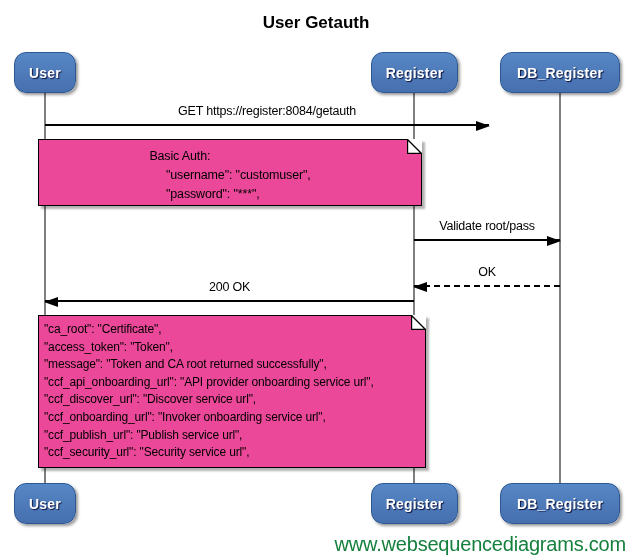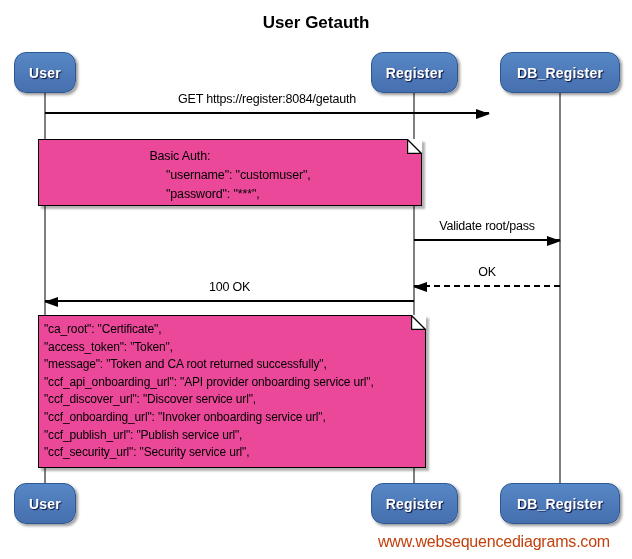--- a/index.html
+++ b/index.html
@@ -51,22 +51,22 @@
   }
   .note .fold { position: absolute; top: -1px; right: -1px; width: 15px; height: 15px; background: #fff; }
   .note .body {
     position: absolute; inset: 0; padding: 5px 5px;
     font-size: 12px; line-height: 17.6px; letter-spacing: -0.15px;
     white-space: pre; overflow: hidden;
   }
   .note.centered .body { display: flex; justify-content: center; padding-top: 7px; }
   .note.centered .body .inner { white-space: pre; text-align: left; font-size: 12.5px; line-height: 19px; }
   .watermark {
-    position: absolute; right: 22px; top: 533px; font-size: 16px;
-    color: #c2410c; letter-spacing: -0.2px;
+    position: absolute; right: 6px; top: 533px; font-size: 20px;
+    color: #15803d; letter-spacing: -0.2px;
   }
 </style>
 </head>
 <body>
 
 <div class="title">User Getauth</div>
 
 <div class="lifeline" style="left:44px;"></div>
 <div class="lifeline" style="left:413px;"></div>
 <div class="lifeline" style="left:559px;"></div>
@@ -74,21 +74,21 @@
 <div class="actor-box" style="left:14px; top:52px; width:62px;">
   <span class="actor-label">User</span>
 </div>
 <div class="actor-box" style="left:371px; top:52px; width:87px;">
   <span class="actor-label">Register</span>
 </div>
 <div class="actor-box" style="left:500px; top:52px; width:120px;">
   <span class="actor-label">DB_Register</span>
 </div>
 
-<div class="msg" style="left:45px; top:92px; width:444px;">
+<div class="msg" style="left:45px; top:104px; width:444px;">
   <div class="lbl">GET https://register:8084/getauth</div>
   <div class="line"></div>
   <div class="head right"></div>
 </div>
 
 <div class="note centered" style="left:38px; top:139px; width:384px; height:67px;">
   <svg class="fold" viewBox="0 0 15 15">
     <polygon points="0.5,0.5 14.5,14.5 0.5,14.5" fill="#ffffff" stroke="#000000" stroke-width="1.4"></polygon>
   </svg>
   <div class="body">
@@ -104,21 +104,21 @@
   <div class="head right"></div>
 </div>
 
 <div class="msg dashed" style="left:414px; top:250px; width:146px;margin-top:15px;">
   <div class="lbl">OK</div>
   <div class="line"></div>
   <div class="head left"></div>
 </div>
 
 <div class="msg" style="left:45px; top:280px; width:369px;">
-  <div class="lbl">100 OK</div>
+  <div class="lbl">200 OK</div>
   <div class="line"></div>
   <div class="head left"></div>
 </div>
 
 <div class="note" style="left:38px; top:315px; width:388px; height:153px;">
   <svg class="fold" viewBox="0 0 15 15">
     <polygon points="0.5,0.5 14.5,14.5 0.5,14.5" fill="#ffffff" stroke="#000000" stroke-width="1.4"></polygon>
   </svg>
   <div class="body">"ca_root": "Certificate",
 "access_token": "Token",

